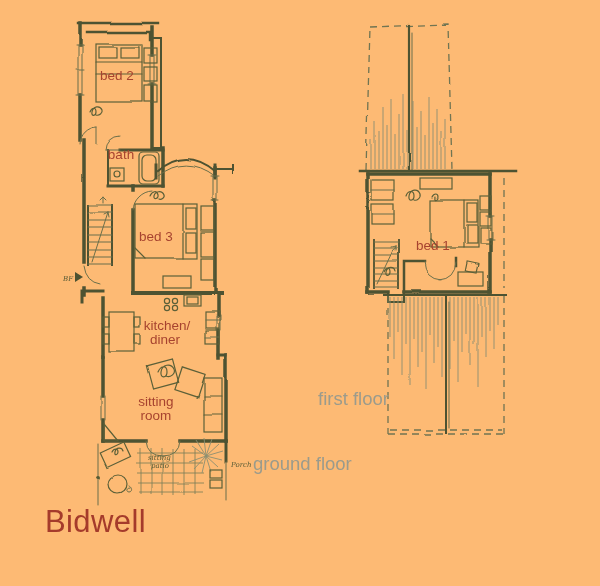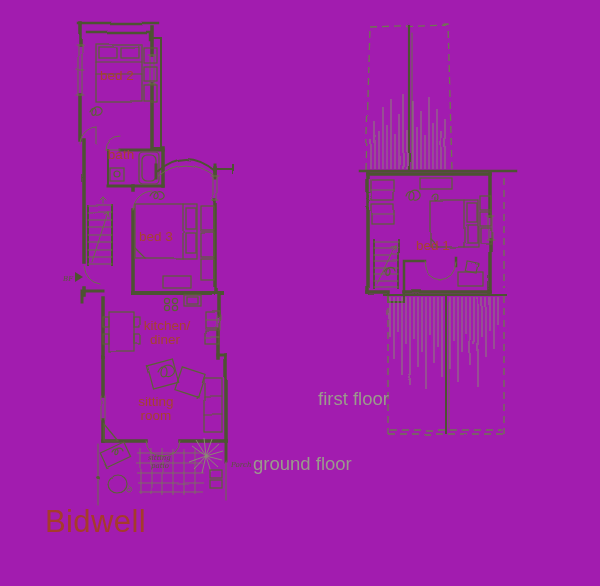--- a/index.html
+++ b/index.html
@@ -1,17 +1,17 @@
 <!DOCTYPE html>
 <html><head>
 <meta charset="utf-8">
 <style>
   html,body{margin:0;padding:0;}
   body{background:#ecebe7;font-family:"Liberation Sans",sans-serif;}
-  .canvas{position:relative;width:600px;height:586px;background:#a21caf;overflow:hidden;}
+  .canvas{position:relative;width:600px;height:586px;background:#fdba74;overflow:hidden;}
   svg{position:absolute;left:0;top:0;display:block;}
   .room-label{fill:#a7432f;font-size:13.5px;font-family:"Liberation Sans",sans-serif;}
   .caption{fill:#9b9b8c;font-size:18.5px;font-family:"Liberation Sans",sans-serif;}
   .title{fill:#a53b2b;font-size:31px;letter-spacing:.4px;font-family:"Liberation Sans",sans-serif;}
   .hand{fill:#565a35;font-style:italic;font-size:7px;font-family:"DejaVu Serif",serif;}
   .wall{stroke:#4e5230;fill:none;stroke-linecap:square;}
   .furn{stroke:#5c6038;fill:none;stroke-width:1.2;stroke-linecap:round;}
   .thin{stroke:#6b6f4a;fill:none;stroke-width:1;stroke-linecap:round;}
   .hatch{stroke:#8b8e72;fill:none;stroke-width:0.9;}
   .grid{stroke:#777b55;fill:none;stroke-width:0.8;}

